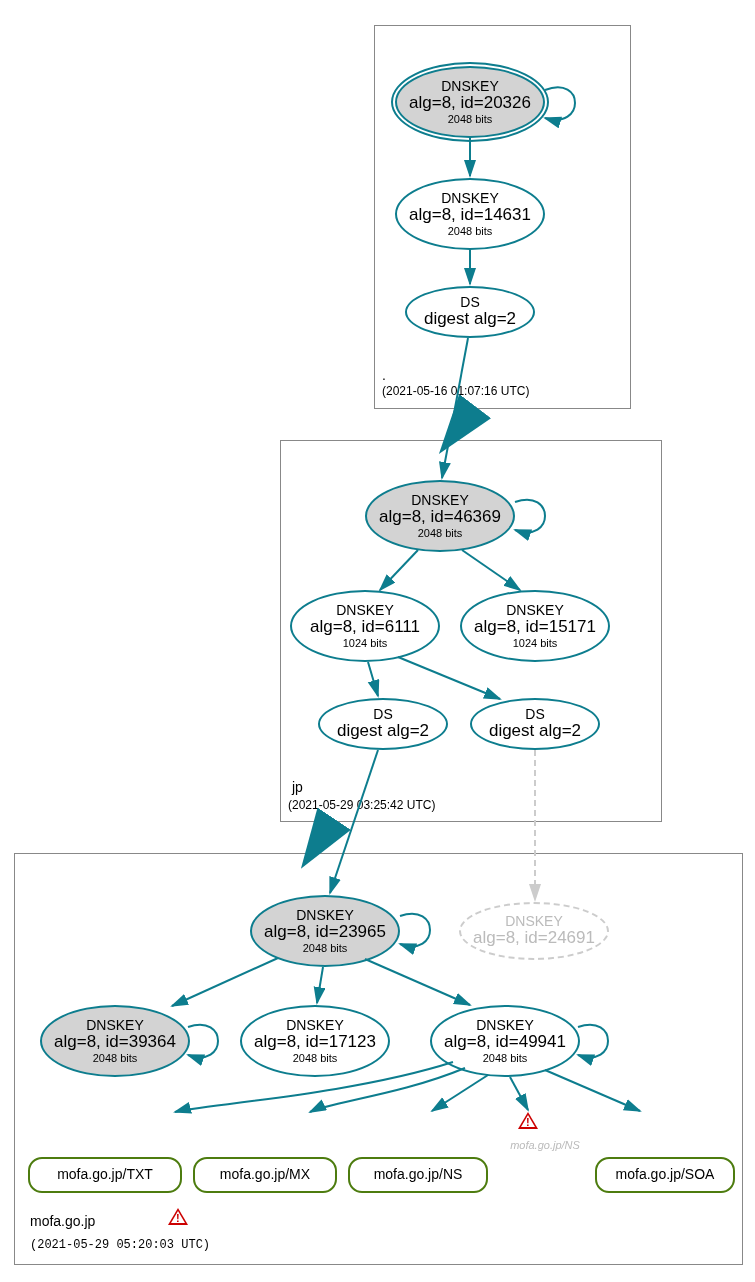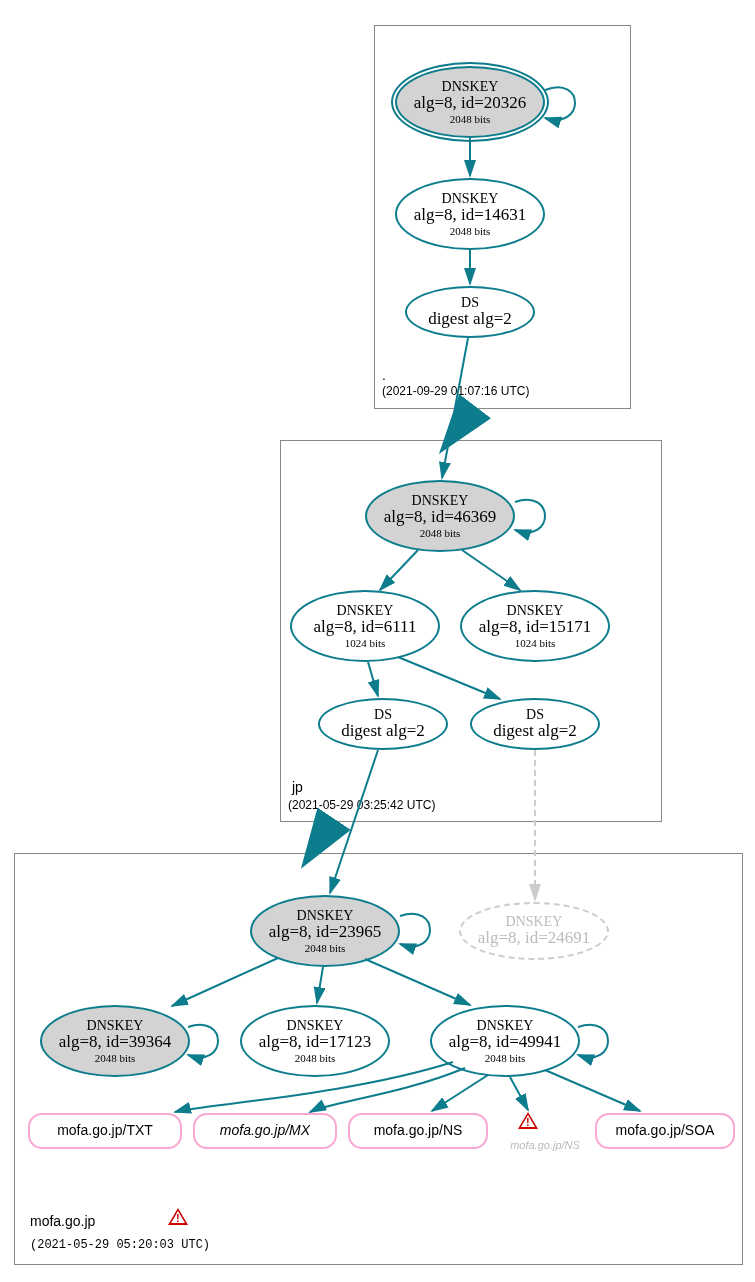--- a/index.html
+++ b/index.html
@@ -32,39 +32,39 @@
     display: flex;
     flex-direction: column;
     justify-content: center;
     align-items:center;
     box-sizing: border-box;
   }
   .ellipse {
     border-radius: 50%;
     border: 2px solid #0d7d8e;
     background: #fff;
-    font-family: Liberation Serif, serif;
   }
   .ellipse.filled {
     background: #d3d3d3;
   }
   .ellipse.double::before {
     content: '';
     position: absolute;
     top: -6px; left: -6px; right: -6px; bottom: -6px;
     border: 2px solid #0d7d8e;
     border-radius: 50%;
   }
   .ellipse.dashed {
     border: 2px dashed #ccc;
   }
   .roundrect {
-    border: 2px solid #f9a8d4;
+    border: 2px solid #4d7c0f;
     border-radius: 14px;
     background:#fff;
+    margin-top:44px;
   }
   .node-title {
     font-size: 14px;
     line-height: 1.1;
   }
   .node-sub {
     font-size: 17px;
     line-height: 1.1;
   }
   .node-sub2 {
@@ -112,21 +112,21 @@
     font-weight:bold;
     color:#c00;
     z-index:2;
   }
 </style>
 </head>
 <body>
 
 <div class="zone-box" style="left:374px; top:25px; width:255px; height:382px;"></div>
 <div class="zone-label" style="left:382px; top:367px;">.</div>
-<div class="zone-timestamp" style="left:382px; top:384px;">(2021-09-29 01:07:16 UTC)</div>
+<div class="zone-timestamp" style="left:382px; top:384px;">(2021-05-16 01:07:16 UTC)</div>
 
 <div class="zone-box" style="left:280px; top:440px; width:380px; height:380px;"></div>
 <div class="zone-label" style="left:292px; top:779px;text-align:center;">jp</div>
 <div class="zone-timestamp" style="left:288px; top:798px;">(2021-05-29 03:25:42 UTC)</div>
 
 <div class="zone-box" style="left:14px; top:853px; width:727px; height:410px;"></div>
 <div class="zone-label" style="left:30px; top:1213px;">mofa.go.jp</div>
 <div class="zone-timestamp" style="left:30px; top:1238px;font-family:Liberation Mono, monospace;">(2021-05-29 05:20:03 UTC)</div>
 
 <div class="node ellipse filled double" style="left:395px; top:66px; width:150px; height:72px;">
@@ -196,21 +196,21 @@
 </div>
 <div class="node ellipse" style="left:430px; top:1005px; width:150px; height:72px;">
   <span class="node-title">DNSKEY</span>
   <span class="node-sub">alg=8, id=49941</span>
   <span class="node-sub2">2048 bits</span>
 </div>
 
 <div class="node roundrect" style="left:28px; top:1113px; width:154px; height:36px;">
   <span class="node-title">mofa.go.jp/TXT</span>
 </div>
-<div class="node roundrect" style="left:193px; top:1113px; width:144px; height:36px;font-style:italic;">
+<div class="node roundrect" style="left:193px; top:1113px; width:144px; height:36px;">
   <span class="node-title">mofa.go.jp/MX</span>
 </div>
 <div class="node roundrect" style="left:348px; top:1113px; width:140px; height:36px;">
   <span class="node-title">mofa.go.jp/NS</span>
 </div>
 <div class="node roundrect" style="left:595px; top:1113px; width:140px; height:36px;">
   <span class="node-title">mofa.go.jp/SOA</span>
 </div>
 
 <div class="node" style="left:500px; top:1135px; width:90px; height:20px;">

